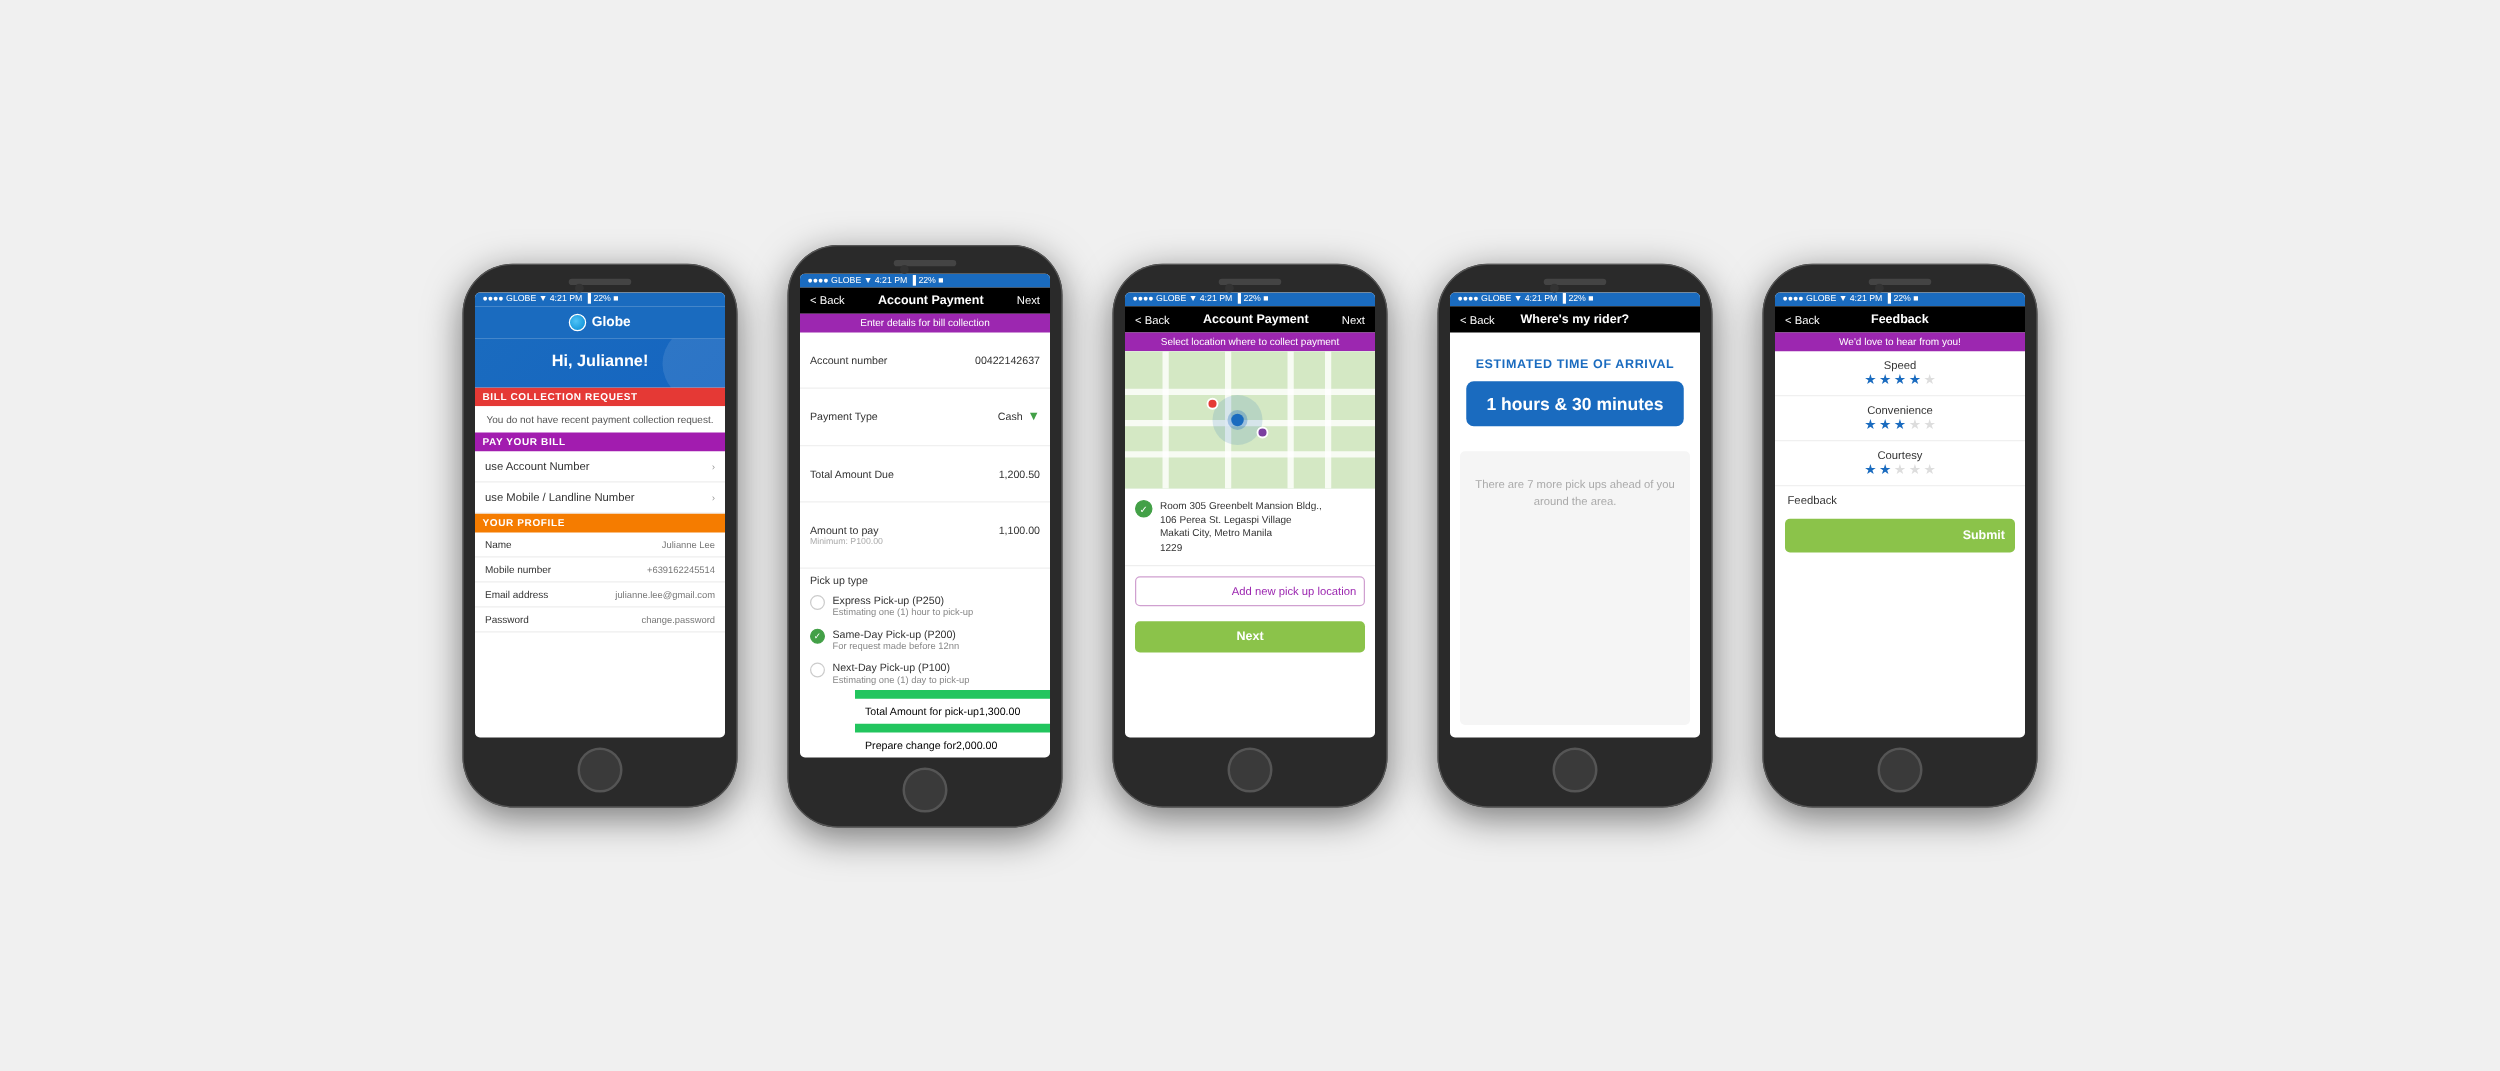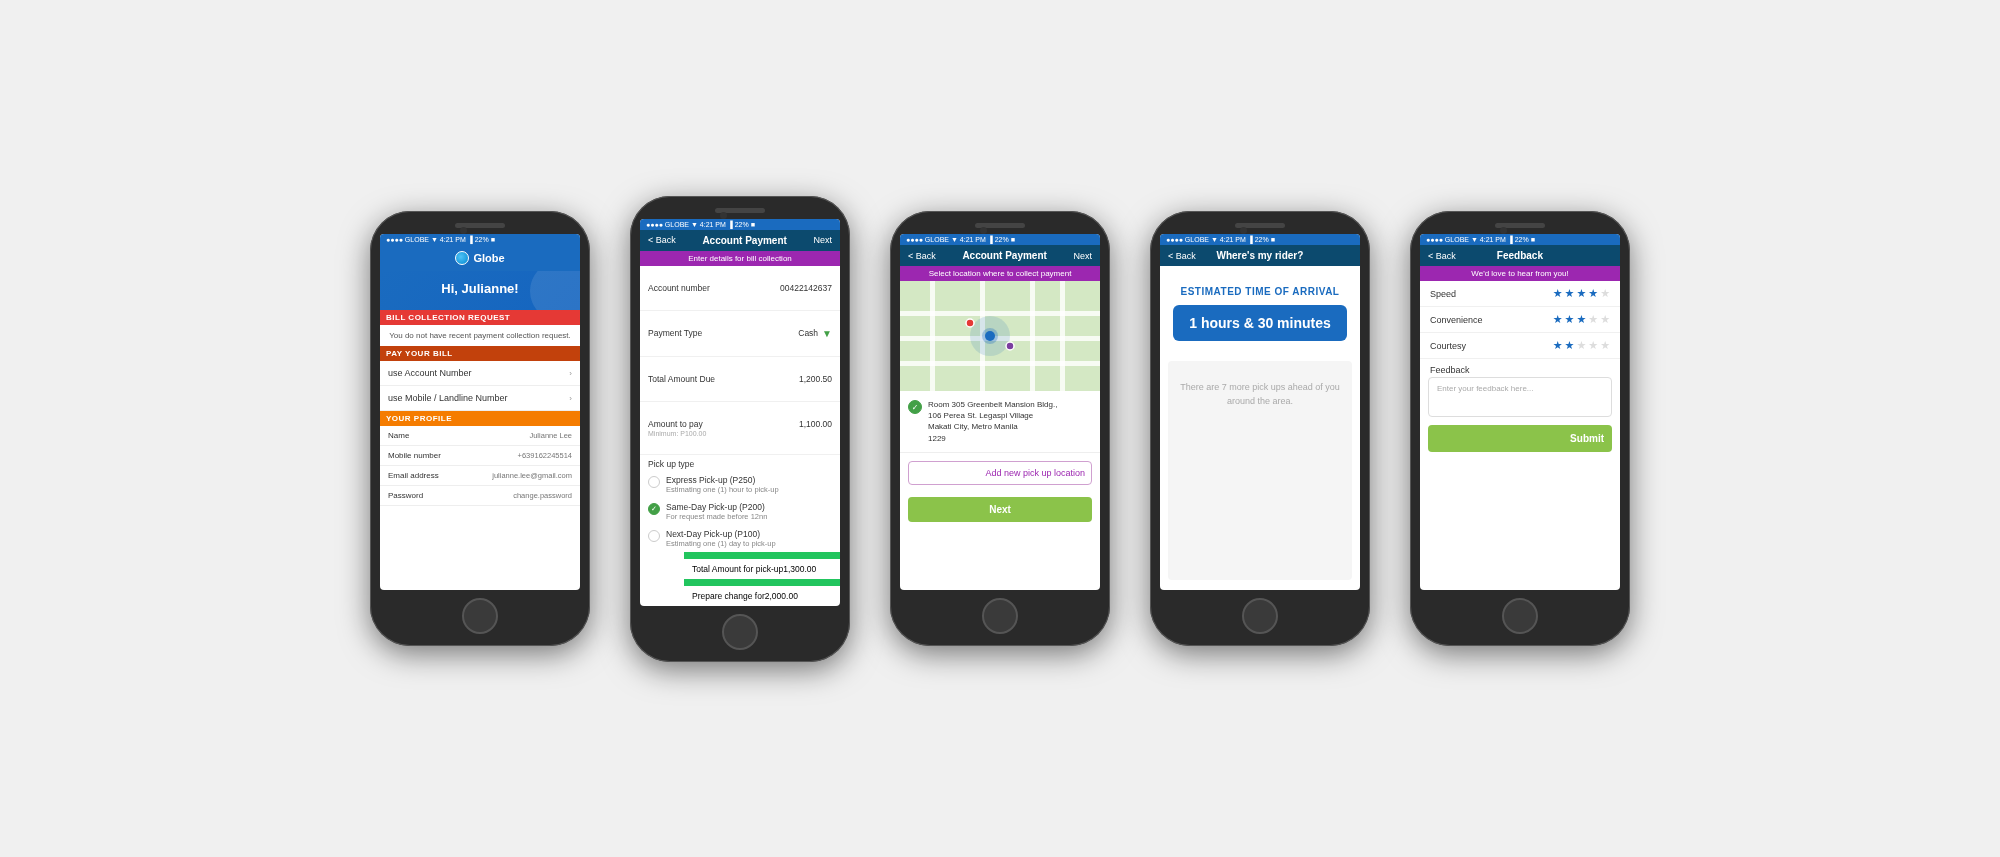--- a/index.html
+++ b/index.html
@@ -124,21 +124,21 @@
       letter-spacing: 0.5px;
     }
     .p1-bill-text {
       background: white;
       color: #555;
       font-size: 8px;
       text-align: center;
       padding: 6px 8px;
     }
     .p1-pay-section {
-      background: #c2410c;
+      background: #a21caf;
       color: white;
       font-size: 8px;
       font-weight: bold;
       padding: 3px 6px;
       letter-spacing: 0.5px;
     }
     .p1-menu-item {
       display: flex;
       justify-content: space-between;
       align-items: center;
@@ -161,21 +161,21 @@
       justify-content: space-between;
       align-items: center;
       padding: 5px 8px;
       border-bottom: 1px solid #eee;
       font-size: 8px;
       color: #333;
     }
     .p1-profile-item .val { color: #777; font-size: 7.5px; }
     
     .p2-nav {
-      background: #0c4a6e;
+      background: #000000;
       color: white;
       display: flex;
       justify-content: space-between;
       align-items: center;
       padding: 5px 8px;
       font-size: 10px;
     }
     .p2-nav .back { font-size: 9px; }
     .p2-nav .title { font-weight: bold; font-size: 10px; }
     .p2-nav .next { font-size: 9px; }
@@ -336,20 +336,21 @@
       font-size: 8px;
       padding: 3px 8px;
       text-align: center;
     }
     .p5-rating-row {
       display: flex;
       justify-content: space-between;
       align-items: center;
       padding: 6px 10px;
       border-bottom: 1px solid #f0f0f0;
+      flex-direction: column;
     }
     .p5-rating-label { font-size: 9px; color: #333; }
     .stars { display: flex; gap: 2px; }
     .star { font-size: 11px; }
     .star.filled { color: #1a6bbf; }
     .star.empty { color: #ddd; }
     .p5-feedback-label {
       padding: 6px 10px 2px;
       font-size: 9px;
       color: #333;
@@ -613,21 +614,18 @@
         <span class="p5-rating-label">Courtesy</span>
         <div class="stars">
           <span class="star filled">★</span>
           <span class="star filled">★</span>
           <span class="star empty">★</span>
           <span class="star empty">★</span>
           <span class="star empty">★</span>
         </div>
       </div>
       <div class="p5-feedback-label">Feedback</div>
-      <div class="p5-feedback-input">
-        <span>Enter your feedback here...</span>
-      </div>
       <div class="p5-submit-btn">Submit</div>
     </div>
     <div class="phone-home"></div>
   </div>
 
 </div>
 
 </body></html>

